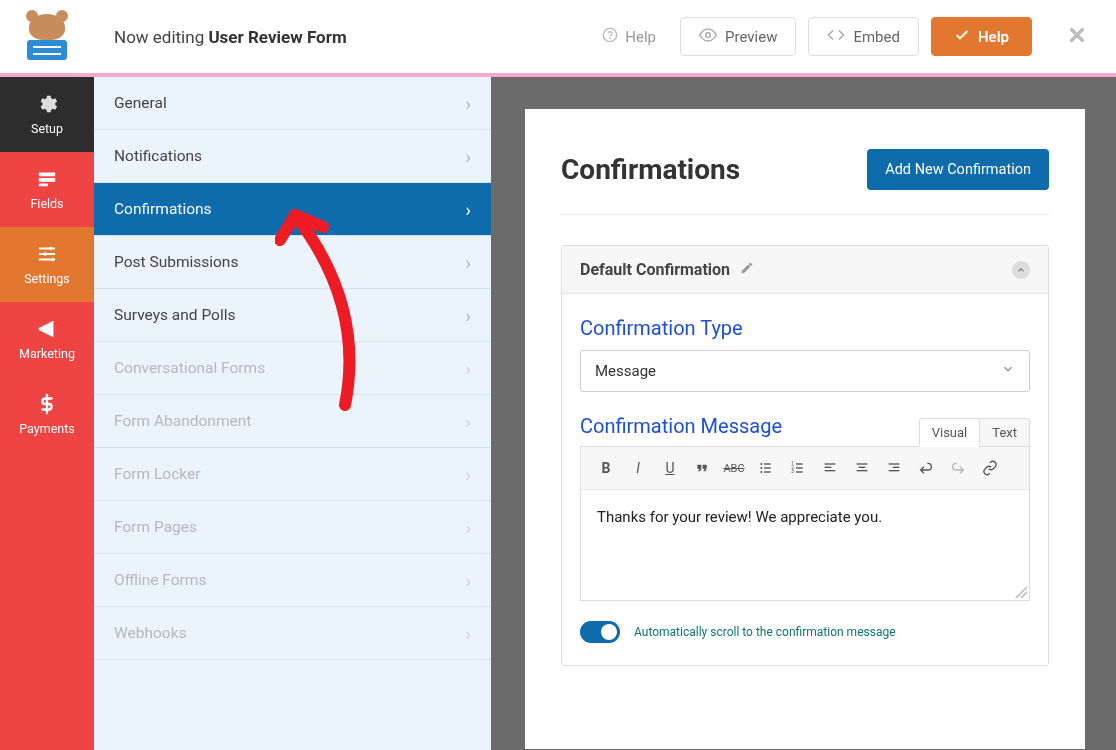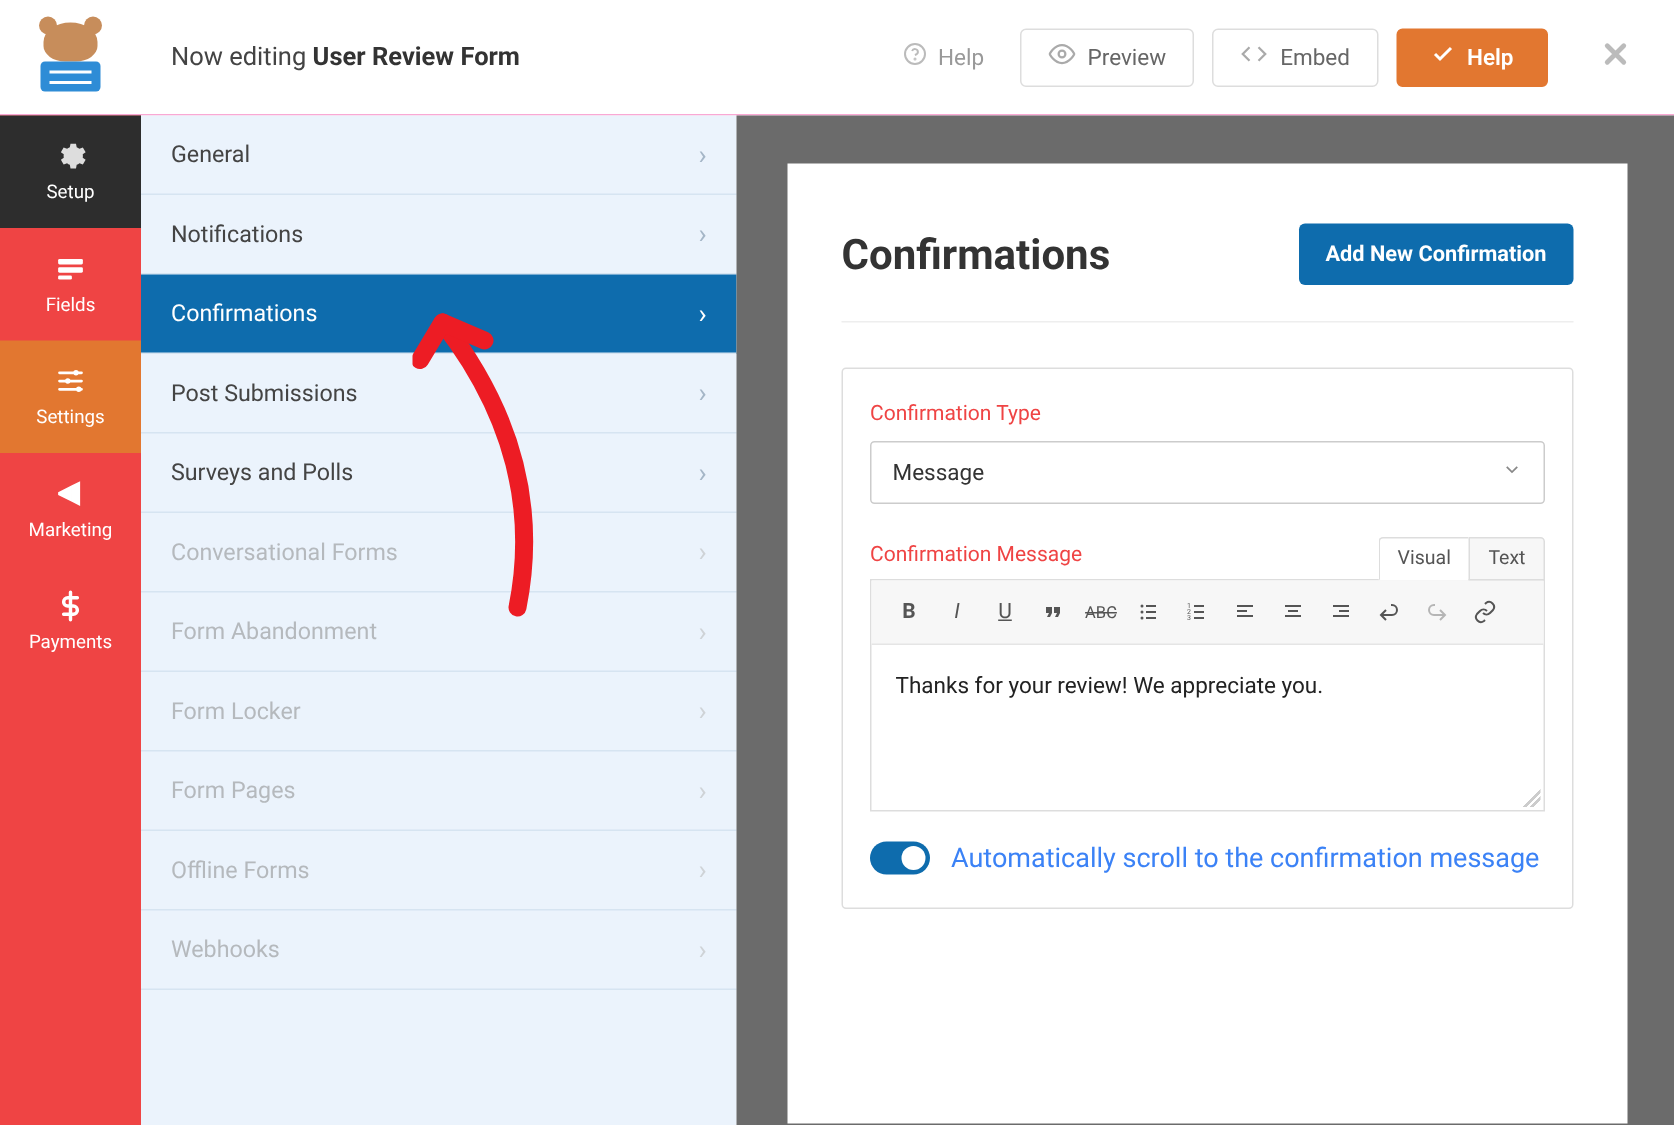--- a/index.html
+++ b/index.html
@@ -1,19 +1,19 @@
 <!DOCTYPE html>
 <html><head>
 <meta charset="utf-8">
 <style>
 *{margin:0;padding:0;box-sizing:border-box;font-family:-apple-system,BlinkMacSystemFont,"Segoe UI",Roboto,sans-serif}
 body{width:1116px;height:750px;background:#fff;overflow:hidden;position:relative}
 
 
-.topbar{height:77px;border-bottom:1px solid #f9a8d4;display:flex;align-items:center;padding:0 28px 0 0}
+.topbar{height:77px;border-bottom:4px solid #f9a8d4;display:flex;align-items:center;padding:0 28px 0 0}
 .logo{width:94px;height:76px;display:flex;align-items:center;justify-content:center}
 .logo-inner{width:46px;height:46px;position:relative}
 .logo-bear{width:36px;height:26px;background:#C78D5B;border-radius:50% 50% 40% 40%;position:absolute;top:0;left:5px}
 .logo-ear{width:12px;height:12px;background:#C78D5B;border-radius:50%;position:absolute;top:-4px}
 .logo-ear.l{left:2px}.logo-ear.r{right:2px}
 .logo-clip{width:40px;height:20px;background:#2e8cd6;border-radius:3px;position:absolute;bottom:0;left:3px}
 .logo-clip::before,.logo-clip::after{content:"";position:absolute;background:#fff;height:2px;width:28px;left:6px}
 .logo-clip::before{top:6px}.logo-clip::after{bottom:5px}
 .editing{font-size:17px;color:#444;margin-left:20px}
 .editing .form-name{font-weight:700;color:#333}
@@ -43,51 +43,51 @@
 .sub-item.disabled{color:#b5b9bd}
 .sub-item .chev{color:#a5b6c7;font-size:18px}
 .sub-item.active .chev{color:#fff}
 .sub-item.disabled .chev{color:#cfd3d7}
 
 
 .main{position:absolute;left:491px;right:0;top:77px;bottom:0;background:#6b6b6b;padding:32px 31px 0 0}
 .panel{background:#fff;border-radius:0;min-height:640px;margin-left:34px;padding:40px 36px 40px 36px}
 .panel-hdr{display:flex;align-items:center;justify-content:space-between;margin-bottom:24px}
 .panel-title{font-size:28px;font-weight:700;color:#333}
-.add-btn{background:#0e6cad;color:#fff;border:none;border-radius:4px;padding:12px 18px;font-size:14.5px;font-weight:700;cursor:pointer}
+.add-btn{background:#0e6cad;color:#fff;border:none;border-radius:4px;padding:12px 18px;font-size:14.5px;font-weight:400;cursor:pointer}
 .divider{height:1px;background:#eee;margin-bottom:30px}
 
 .card{border:1px solid #ddd;border-radius:3px}
 .card-hdr{background:#f7f7f7;border-bottom:1px solid #e5e5e5;display:flex;align-items:center;justify-content:space-between;padding:14px 18px}
 .card-title{font-size:16px;font-weight:700;color:#444;display:flex;align-items:center;gap:10px}
 .card-title .pencil{color:#999}
 .collapse-ico{width:18px;height:18px;border-radius:50%;background:#ddd;display:flex;align-items:center;justify-content:center;color:#888;font-size:11px;cursor:pointer}
 .card-body{padding:22px 18px}
 
-.field-label{font-size:14px;color:#ef4444;margin-bottom:10px}
+.field-label{font-size:20px;color:#1d4ed8;margin-bottom:10px}
 .select{width:100%;height:42px;border:1px solid #ccc;border-radius:3px;padding:0 14px;display:flex;align-items:center;justify-content:space-between;font-size:15px;color:#333;cursor:pointer;margin-bottom:22px}
 .select .down{color:#888}
 
 .editor-tabs{display:flex;justify-content:flex-end;gap:0;margin-bottom:-1px}
 .ed-tab{border:1px solid #ddd;padding:6px 12px;font-size:13px;color:#555;cursor:pointer;background:#f7f7f7}
 .ed-tab.active{background:#fff;border-bottom-color:#fff}
 .ed-tab:first-child{border-right:none;border-radius:3px 0 0 0}
 .ed-tab:last-child{border-radius:0 3px 0 0}
 .label-row{display:flex;justify-content:space-between;align-items:flex-end;margin-bottom:0}
 
 .editor{border:1px solid #ddd}
 .ed-toolbar{background:#f7f7f7;border-bottom:1px solid #e5e5e5;display:flex;gap:6px;padding:8px 12px;align-items:center}
 .ed-toolbar .tb{width:26px;height:26px;display:flex;align-items:center;justify-content:center;color:#555;cursor:pointer;font-size:14px}
 .ed-content{min-height:110px;padding:18px 16px;font-family:Georgia,serif;font-size:15px;color:#222;position:relative}
 .ed-resize{position:absolute;right:2px;bottom:2px;width:12px;height:12px;background:linear-gradient(135deg,transparent 50%,#ccc 50%,#ccc 60%,transparent 60%,transparent 70%,#ccc 70%,#ccc 80%,transparent 80%)}
 
 .toggle-row{display:flex;align-items:center;gap:14px;margin-top:20px}
 .toggle{width:40px;height:22px;border-radius:11px;background:#0e6cad;position:relative;cursor:pointer}
 .toggle::after{content:"";width:16px;height:16px;background:#fff;border-radius:50%;position:absolute;top:3px;right:3px}
-.toggle-label{font-size:18px;color:#3b82f6}
+.toggle-label{font-size:12px;color:#0f766e}
 
 
 .arrow-svg{position:absolute;left:275px;top:185px;width:110px;height:240px;pointer-events:none}
 </style>
 </head>
 <body>
 
 <div class="topbar">
   <div class="logo">
     <div class="logo-inner">
@@ -233,20 +233,35 @@
 
 <div class="main">
   <div class="panel">
     <div class="panel-hdr">
       <div class="panel-title">Confirmations</div>
       <button class="add-btn">Add New Confirmation</button>
     </div>
     <div class="divider"></div>
 
     <div class="card">
+      <div class="card-hdr">
+        <div class="card-title">
+          <span>Default Confirmation</span>
+          <span class="pencil">
+            <svg width="14" height="14" viewBox="0 0 24 24" fill="#999">
+                <path d="M3 17.25V21h3.75L17.81 9.94l-3.75-3.75L3 17.25zM20.71 7.04a1 1 0 000-1.41l-2.34-2.34a1 1 0 00-1.41 0L15.13 5.12l3.75 3.75 1.83-1.83z"></path>
+              </svg>
+          </span>
+        </div>
+        <div class="collapse-ico">
+          <svg width="10" height="10" viewBox="0 0 24 24" fill="none" stroke="#888" stroke-width="3">
+              <polyline points="18 15 12 9 6 15"></polyline>
+            </svg>
+        </div>
+      </div>
       <div class="card-body">
         <div class="field-label">Confirmation Type</div>
         <div class="select">
           <span>Message</span>
           <span class="down">
             <svg width="14" height="14" viewBox="0 0 24 24" fill="none" stroke="#888" stroke-width="2">
                 <polyline points="6 9 12 15 18 9"></polyline>
               </svg>
           </span>
         </div>

